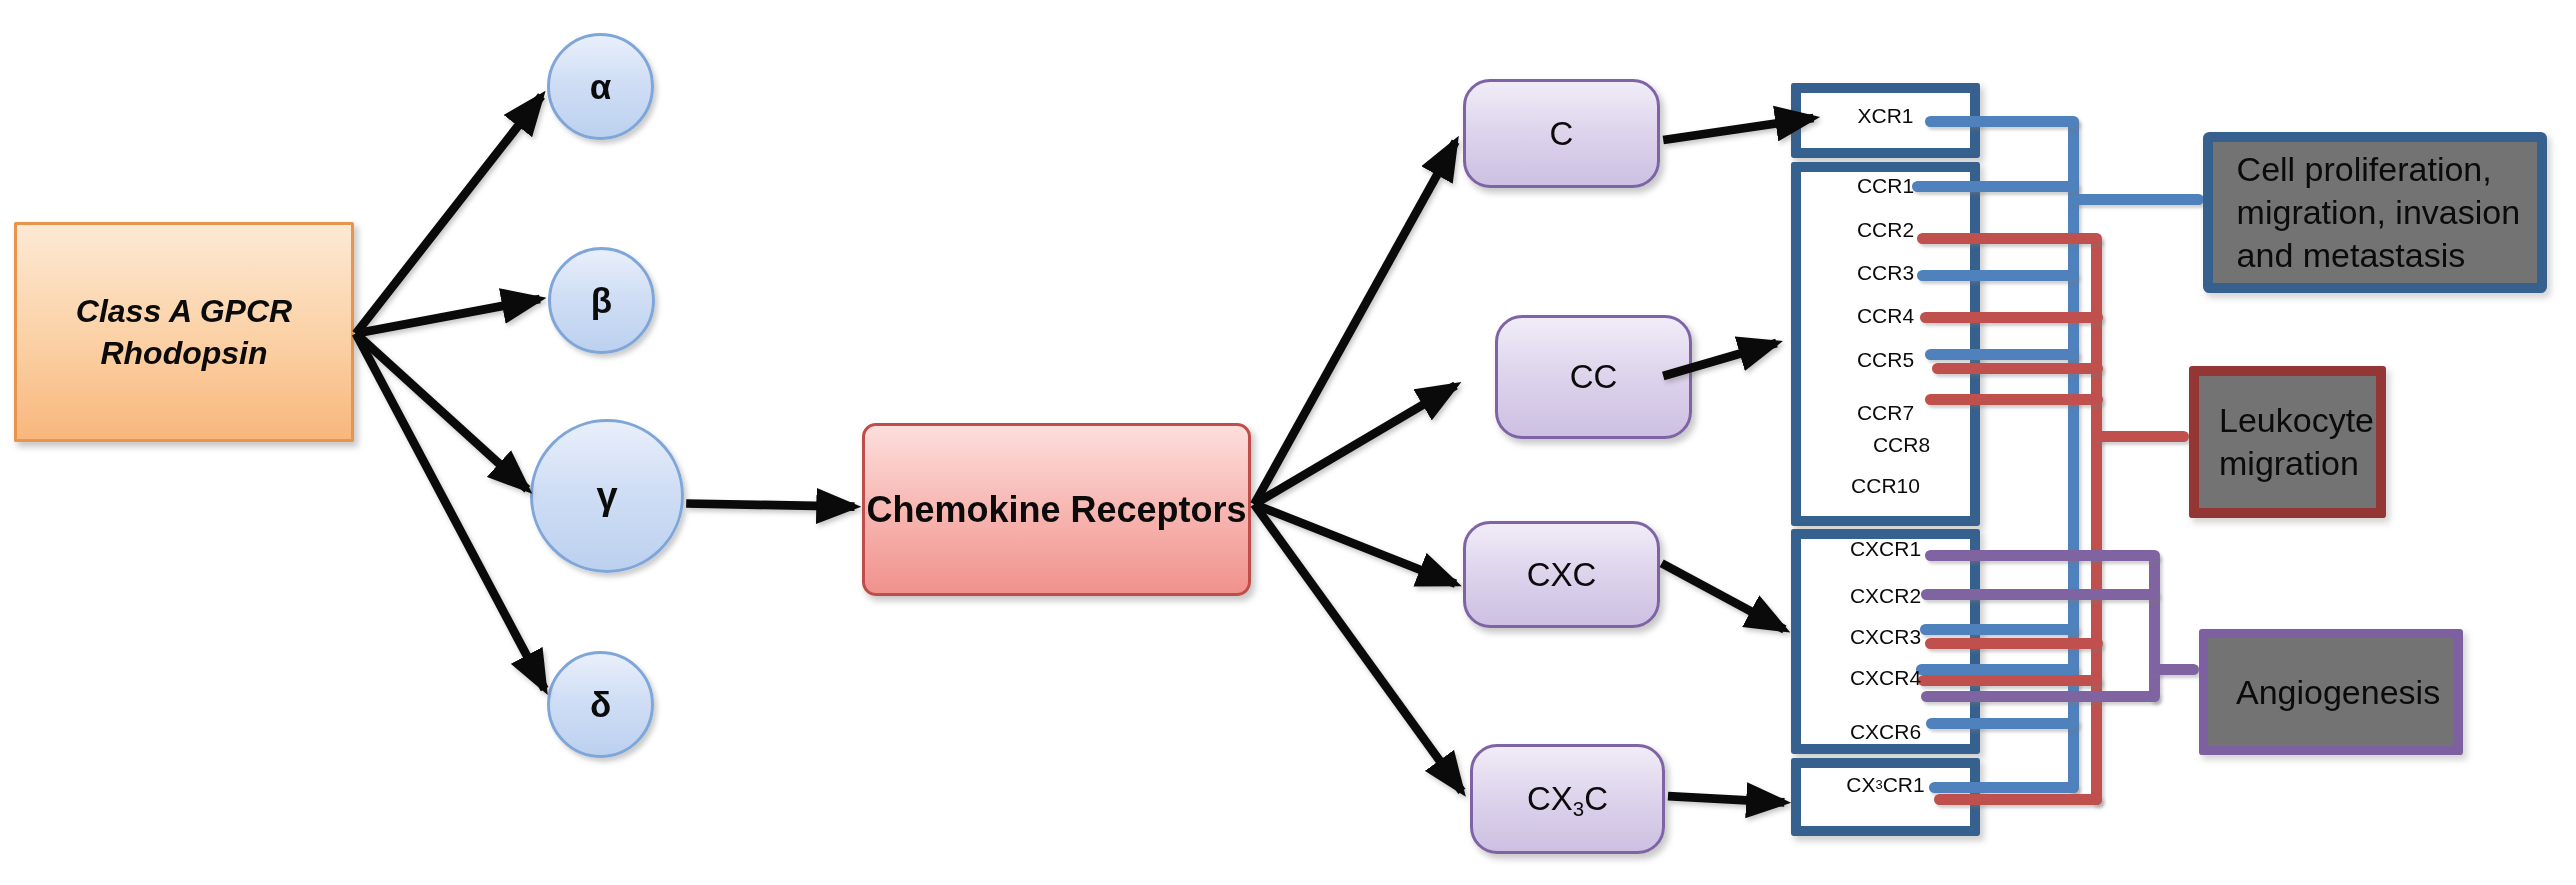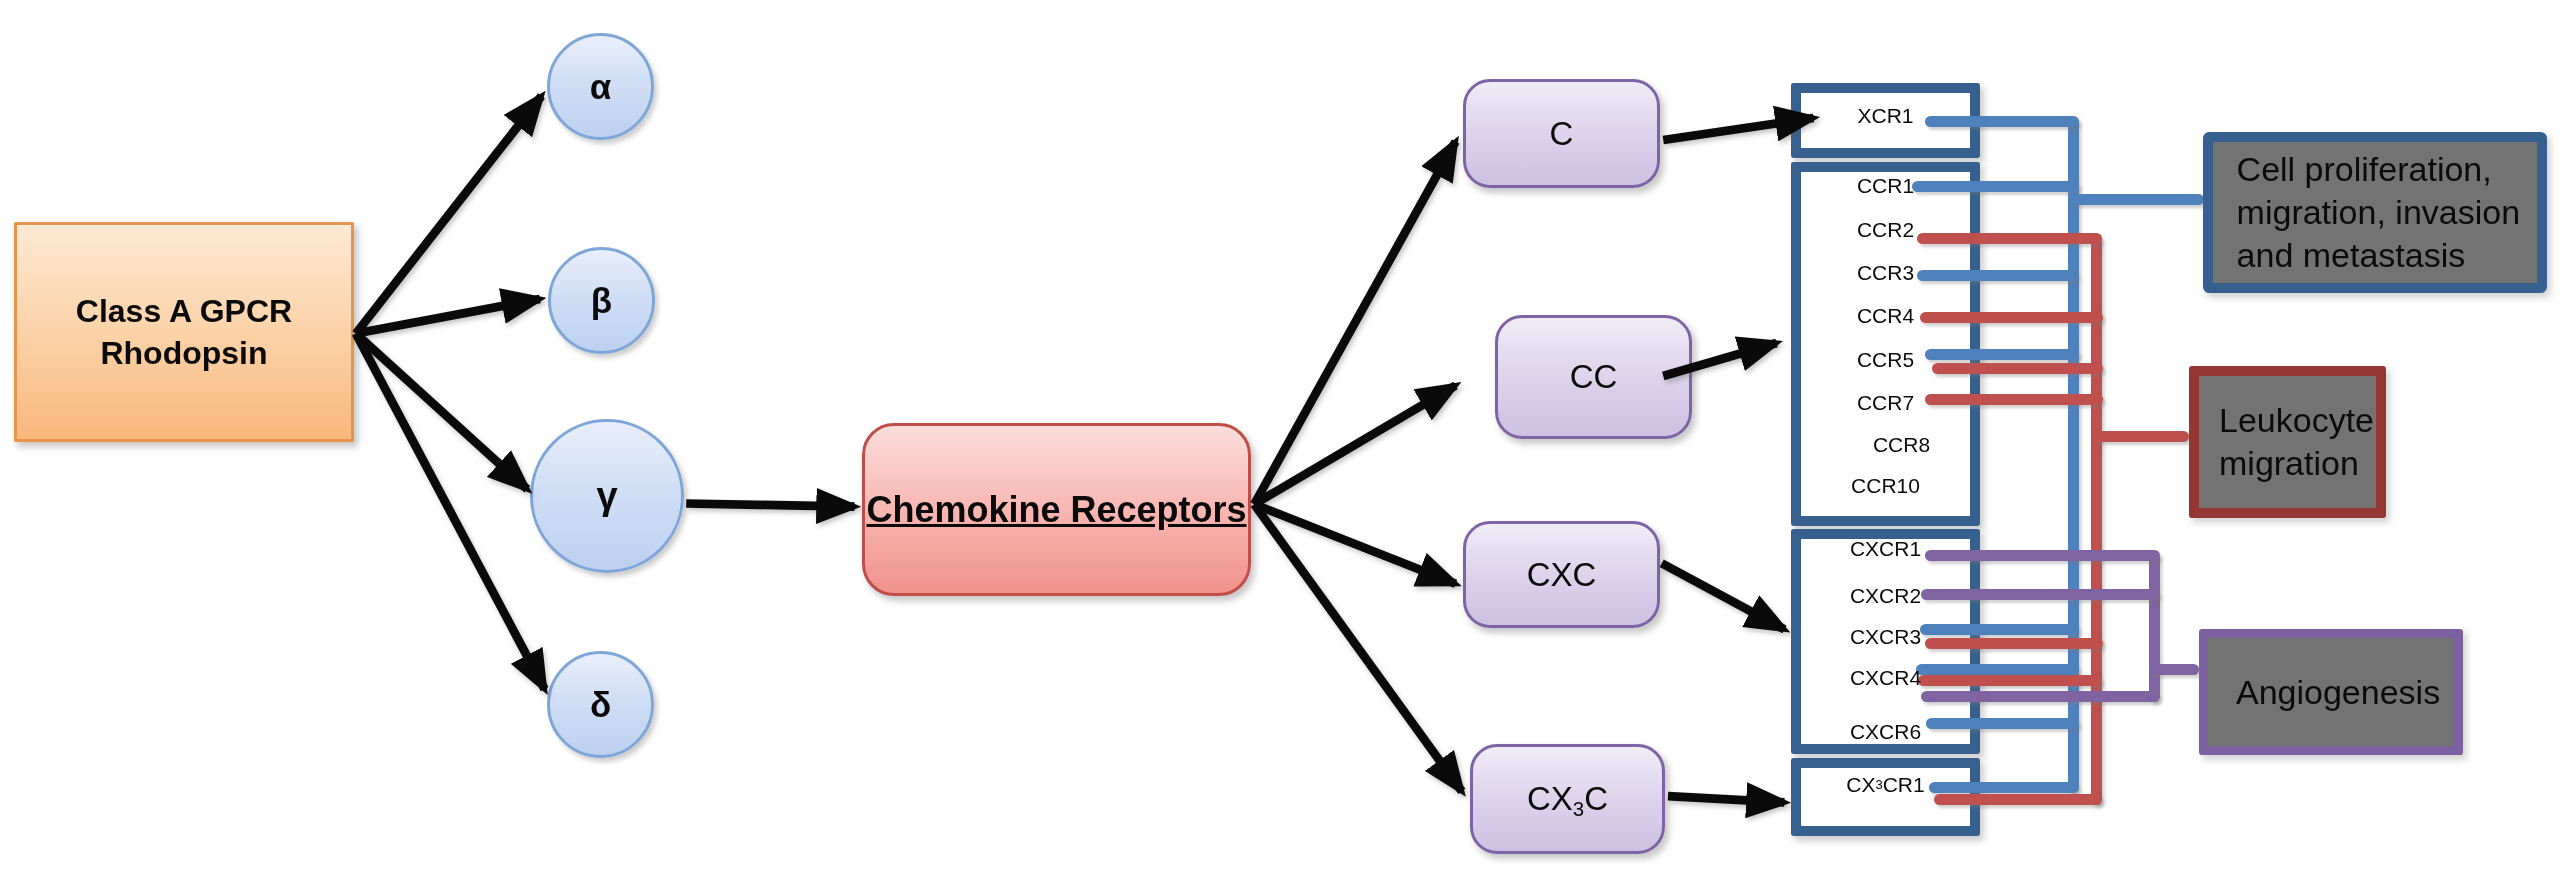--- a/index.html
+++ b/index.html
@@ -5,37 +5,37 @@
   html,body{margin:0;padding:0;background:#ffffff;}
   .stage{position:relative;width:2576px;height:885px;background:#ffffff;overflow:hidden;
          font-family:"Liberation Sans", sans-serif;color:#0b0b0b;}
   .abs{position:absolute;}
   
   .gpcr{left:14px;top:222px;width:340px;height:220px;
         background:linear-gradient(180deg,#fde9d4 0%,#fbd0a4 55%,#f8b77c 100%);
         border:3.9px solid #e8944a;box-sizing:border-box;border-radius:1.6px;
         box-shadow:3.9px 4.7px 6.3px rgba(120,120,120,.40);
         display:flex;flex-direction:column;justify-content:center;align-items:center;
-        font-weight:bold;font-size:32px;line-height:42px;}
+        font-weight:bold;font-size:32px;line-height:42px;font-style:italic;}
   
   .circle{border-radius:50%;box-sizing:border-box;border:3.1px solid #7fa6d9;
           background:linear-gradient(180deg,#e9effb 0%,#d0def5 45%,#bcd1ef 100%);
           display:flex;align-items:center;justify-content:center;
           font-weight:bold;font-size:35px;box-shadow:3.1px 3.9px 5.5px rgba(120,120,120,.38);}
   .c-alpha{left:547px;top:33px;width:107px;height:107px;}
   .c-beta{left:548px;top:247px;width:107px;height:107px;}
   .c-gamma{left:530px;top:419px;width:154px;height:154px;font-size:38px;}
   .c-delta{left:547px;top:651px;width:107px;height:107px;}
   
-  .hub{left:862px;top:423px;width:389px;height:173px;border-radius:32px;
+  .hub{left:862px;top:423px;width:389px;height:173px;border-radius:14px;
        background:linear-gradient(180deg,#fcdedb 0%,#f7b3ae 55%,#f0928d 100%);
        border:3.9px solid #bf4e4a;box-sizing:border-box;
        box-shadow:3.9px 4.7px 6.3px rgba(120,120,120,.40);
        display:flex;align-items:center;justify-content:center;
-       font-weight:bold;font-size:36px;text-decoration:underline;}
+       font-weight:bold;font-size:36px;}
   
   .fam{width:197px;height:109px;border-radius:27px;
        background:linear-gradient(180deg,#f0ecf7 0%,#ddd3ec 50%,#cdc0e2 100%);
        border:3.1px solid #7e63a5;box-sizing:border-box;
        box-shadow:3.9px 4.7px 6.3px rgba(120,120,120,.40);
        display:flex;align-items:center;justify-content:center;font-size:33px;}
   .fam-c{left:1463px;top:79px;}
   .fam-cc{left:1463px;top:315px;height:124px;margin-left:32px;}
   .fam-cxc{left:1463px;top:521px;height:107px;}
   .fam-cx3c{left:1470px;top:744px;width:195px;height:110px;}
@@ -137,21 +137,21 @@
 <div class="abs comp" style="left: 1791px; top: 83px; width: 189px; height: 75px; z-index: 1;"></div>
     <div class="abs comp" style="left: 1791px; top: 162px; width: 189px; height: 364px; z-index: 1;"></div>
     <div class="abs comp" style="left: 1791px; top: 529px; width: 189px; height: 225px; z-index: 1;"></div>
     <div class="abs comp" style="left: 1791px; top: 758px; width: 189px; height: 78px; z-index: 1;"></div>
     <div class="abs rrow" style="top: 94px;">XCR1</div>
     <div class="abs rrow" style="top: 164px;">CCR1</div>
     <div class="abs rrow" style="top: 208px;">CCR2</div>
     <div class="abs rrow" style="top: 251px;">CCR3</div>
     <div class="abs rrow" style="top: 294px;">CCR4</div>
     <div class="abs rrow" style="top: 338px;">CCR5</div>
-    <div class="abs rrow" style="top: 381px;">CCR7</div>
+    <div class="abs rrow" style="top: 391px;">CCR7</div>
     <div class="abs rrow" style="top: 423px; padding-left: 16px;">CCR8</div>
     <div class="abs rrow" style="top: 464px;">CCR10</div>
     <div class="abs rrow" style="top: 527px;">CXCR1</div>
     <div class="abs rrow" style="top: 574px;">CXCR2</div>
     <div class="abs rrow" style="top: 615px;">CXCR3</div>
     <div class="abs rrow" style="top: 656px;">CXCR4</div>
     <div class="abs rrow" style="top: 710px;">CXCR6</div>
     <div class="abs rrow" style="top: 763px;">
       <span>CX</span>
       <span class="sub">3</span>

